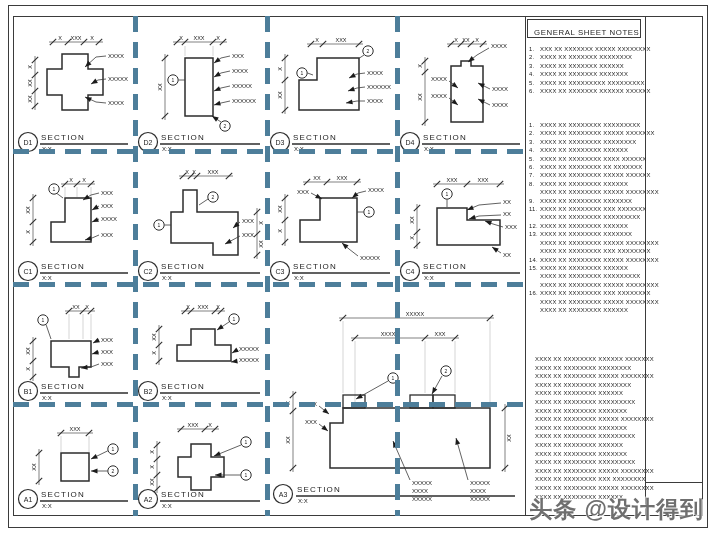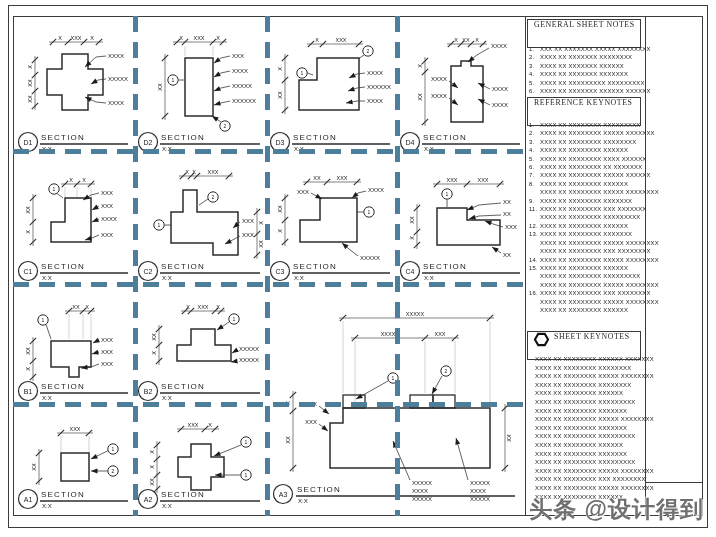--- a/index.html
+++ b/index.html
@@ -26,23 +26,23 @@
   text{fill:#222;font-family:"Liberation Sans",sans-serif;}
   .dlbl{font-size:5.5px;}
   .clbl{font-size:6px;}
   .blbl{font-size:5px;}
   .tid{font-size:7px;}
   .tsec{font-size:8px;letter-spacing:1.2px;}
   .tscale{font-size:6px;}
   .tline{stroke:#2d2d2d;stroke-width:1.3;}
   .tcirc{fill:none;stroke:#2d2d2d;stroke-width:1.2;}
   
-  .hdrbox{position:absolute;left:527px;width:114px;height:29px;border:1px solid #3a3a3a;background:#fff;
-          display:flex;align-items:flex-start;padding-left:6px;box-sizing:border-box;
-          font-size:7.8px;letter-spacing:0.6px;color:#1f1f1f;z-index:6;font-family:Liberation Serif, serif;}
+  .hdrbox{position:absolute;left:527px;width:114px;height:19px;border:1px solid #3a3a3a;background:#fff;
+          display:flex;align-items:flex-end;padding-left:6px;box-sizing:border-box;
+          font-size:7.8px;letter-spacing:0.6px;color:#1f1f1f;z-index:6;}
   .notelist{position:absolute;left:529px;width:112px;z-index:6;}
   .nrow{display:flex;align-items:flex-start;line-height:8.4px;font-size:5.9px;letter-spacing:0.2px;color:#222;white-space:nowrap;}
   .nrow .nn{width:11px;flex:none;}
   .nrow .nt{flex:1;}
   .skline{font-size:5.9px;line-height:8.6px;letter-spacing:0.2px;color:#222;padding-left:6px;white-space:nowrap;}
   .hexicon{margin-right:5px;flex:none;}
   .watermark{position:absolute;right:12px;top:494px;font-size:23px;font-weight:bold;color:#6f6f6f;
              letter-spacing:1px;z-index:9;
              text-shadow:1px 1px 0 rgba(255,255,255,.95),-1px -1px 0 rgba(255,255,255,.7);}
 </style>
@@ -558,23 +558,20 @@
       <div class="nrow">
         <span class="nn">5.</span>
         <span class="nt">XXXX XX XXXXXXXXX XXXXXXXXX</span>
       </div>
       <div class="nrow">
         <span class="nn">6.</span>
         <span class="nt">XXXX XX XXXXXXX XXXXXX XXXXXX</span>
       </div>
     </div>
 
-  <div class="hdrbox" style="top:97px">
-    <span>REFERENCE KEYNOTES</span>
-  </div>
   <div class="notelist" style="top:121px" id="rk-list">
       <div class="nrow">
         <span class="nn">1.</span>
         <span class="nt">XXXX XX XXXXXXXX XXXXXXXXX</span>
       </div>
       <div class="nrow">
         <span class="nn">2.</span>
         <span class="nt">XXXX XX XXXXXXXX XXXXX XXXXXXX</span>
       </div>
       <div class="nrow">
@@ -656,26 +653,20 @@
       <div class="nrow">
         <span class="nn"></span>
         <span class="nt">XXXX XX XXXXXXXX XXXXX XXXXXXXX</span>
       </div>
       <div class="nrow">
         <span class="nn"></span>
         <span class="nt">XXXX XX XXXXXXXX XXXXXX</span>
       </div>
     </div>
 
-  <div class="hdrbox" style="top:331px">
-    <svg class="hexicon" width="15" height="15" viewBox="0 0 16 16">
-      <polygon points="4.5,2 11.5,2 15,8 11.5,14 4.5,14 1,8" fill="none" stroke="#111" stroke-width="2.2"></polygon>
-    </svg>
-    <span>SHEET KEYNOTES</span>
-  </div>
   <div class="notelist" style="top:355px" id="sk-list">
       <div class="skline">XXXX XX XXXXXXXX XXXXXX XXXXXXX</div>
       <div class="skline">XXXX XX XXXXXXXX XXXXXXXX</div>
       <div class="skline">XXXX XX XXXXXXXX XXXXX XXXXXXXX</div>
       <div class="skline">XXXX XX XXXXXXXX XXXXXXXX</div>
       <div class="skline">XXXX XX XXXXXXXX XXXXXX</div>
       <div class="skline">XXXX XX XXXXXXXX XXXXXXXXX</div>
       <div class="skline">XXXX XX XXXXXXXX XXXXXXX</div>
       <div class="skline">XXXX XX XXXXXXXX XXXXX XXXXXXXX</div>
       <div class="skline">XXXX XX XXXXXXXX XXXXXXX</div>

